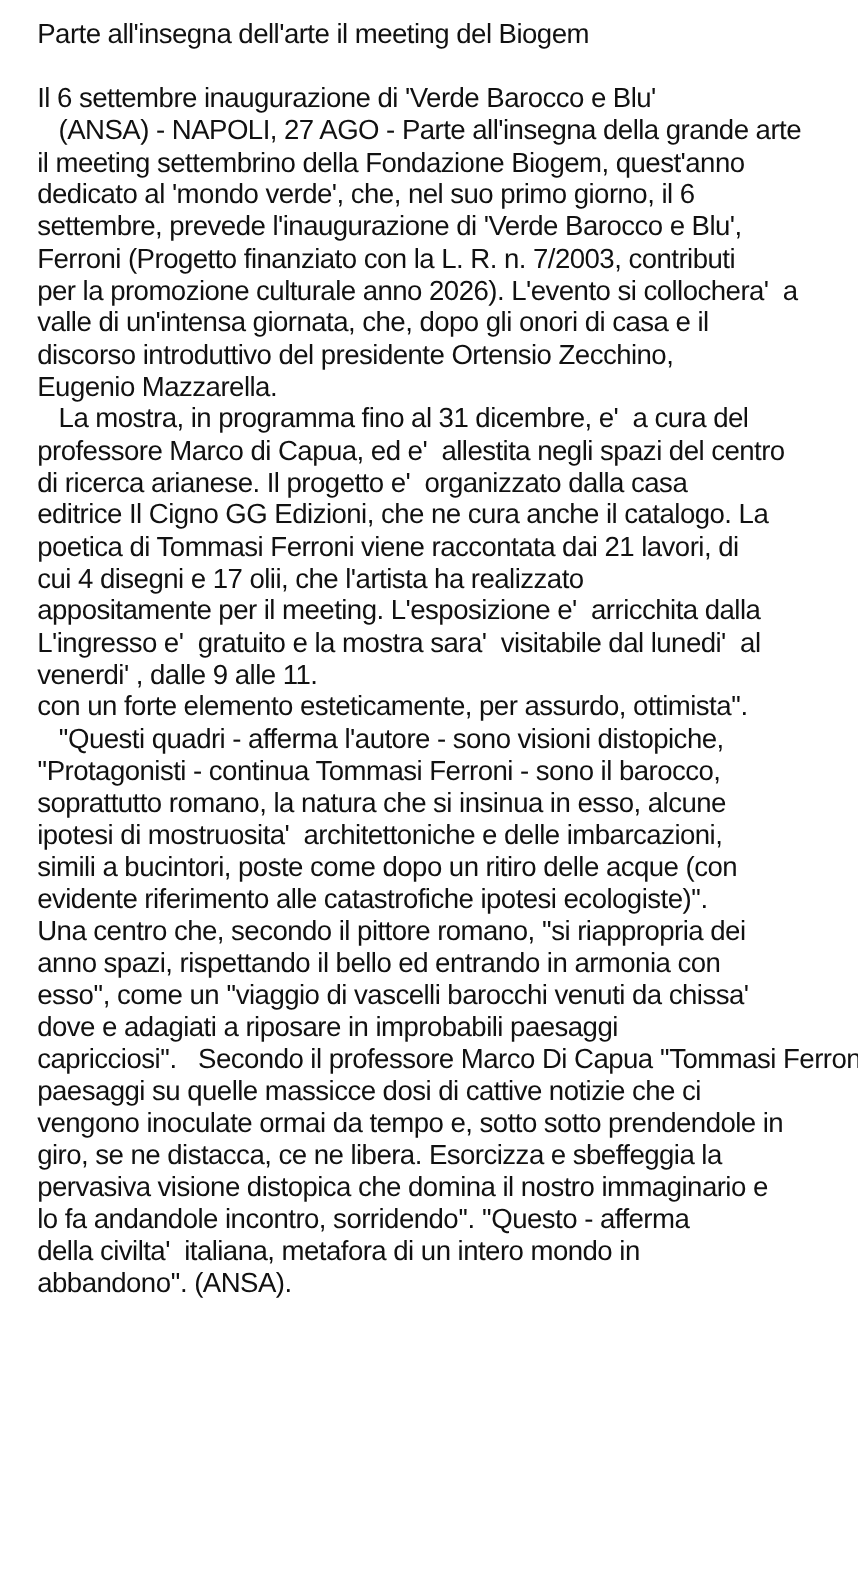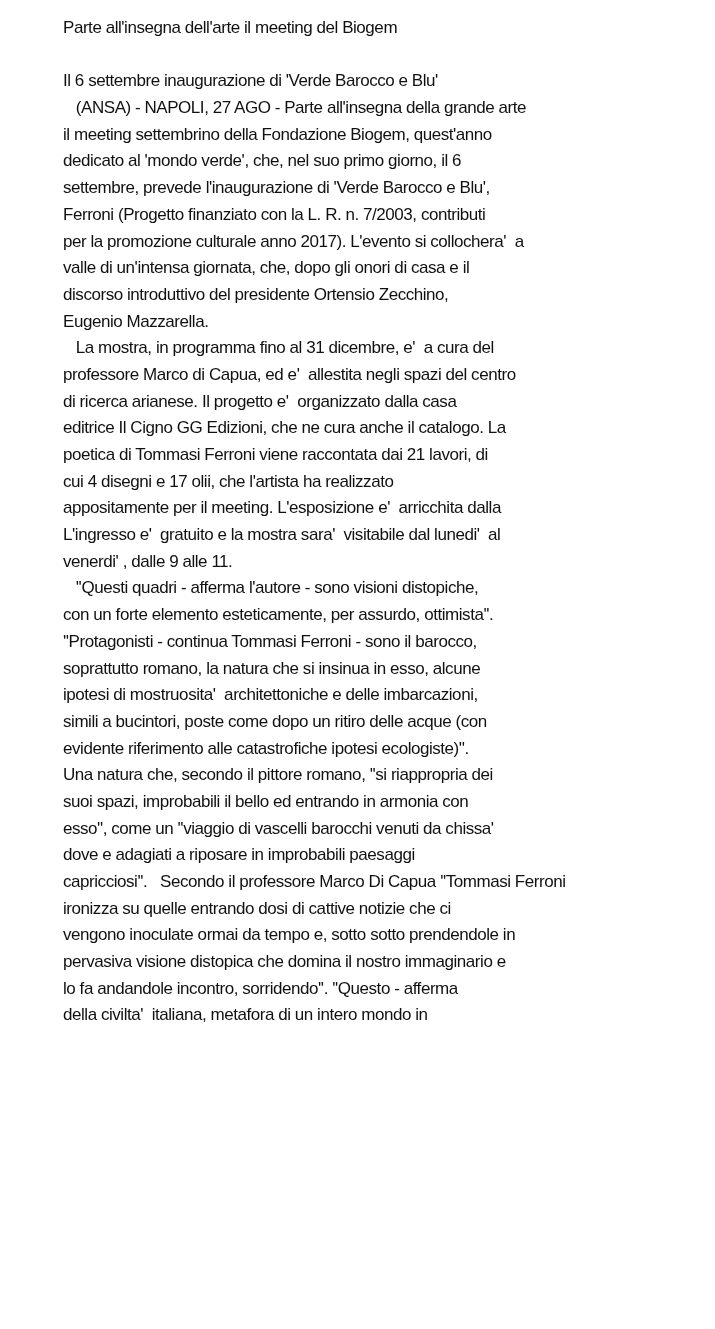--- a/index.html
+++ b/index.html
@@ -16,26 +16,25 @@
       font-family: "Liberation Sans", "DejaVu Sans", sans-serif;
     }
     .doc {
       position: absolute;
       left: 31px;
       top: 15px;
       width: 680px;
     }
     .line {
       white-space: pre;
-      font-size: 17px;
+      font-size: 23px;
       line-height: 26.7px;
       height: 26.7px;
       letter-spacing: -0.45px;
       transform-origin: left center;
-      margin-left: 32px;
     }
     .line.title { }
     .blank { height: 26.7px; }
     .cursor {
       display: inline-block;
       width: 1.5px;
       height: 19px;
       background: #000;
       vertical-align: -4px;
       margin-left: 1px;
@@ -46,43 +45,45 @@
 
 <div class="doc">
   <div class="line title">Parte all'insegna dell'arte il meeting del Biogem</div>
   <div class="blank"></div>
   <div class="line">Il 6 settembre inaugurazione di 'Verde Barocco e Blu'</div>
   <div class="line">   (ANSA) - NAPOLI, 27 AGO - Parte all'insegna della grande arte</div>
   <div class="line">il meeting settembrino della Fondazione Biogem, quest'anno</div>
   <div class="line">dedicato al 'mondo verde', che, nel suo primo giorno, il 6</div>
   <div class="line">settembre, prevede l'inaugurazione di 'Verde Barocco e Blu',</div>
   <div class="line">Ferroni (Progetto finanziato con la L. R. n. 7/2003, contributi</div>
-  <div class="line">per la promozione culturale anno 2017). L'evento si collochera'  a</div>
+  <div class="line">per la promozione culturale anno 2026). L'evento si collochera'  a</div>
   <div class="line">valle di un'intensa giornata, che, dopo gli onori di casa e il</div>
   <div class="line">discorso introduttivo del presidente Ortensio Zecchino,</div>
   <div class="line">Eugenio Mazzarella.</div>
   <div class="line">   La mostra, in programma fino al 31 dicembre, e'  a cura del</div>
   <div class="line">professore Marco di Capua, ed e'  allestita negli spazi del centro</div>
   <div class="line">di ricerca arianese. Il progetto e'  organizzato dalla casa</div>
   <div class="line">editrice Il Cigno GG Edizioni, che ne cura anche il catalogo. La</div>
   <div class="line">poetica di Tommasi Ferroni viene raccontata dai 21 lavori, di</div>
   <div class="line">cui 4 disegni e 17 olii, che l'artista ha realizzato</div>
   <div class="line">appositamente per il meeting. L'esposizione e'  arricchita dalla</div>
   <div class="line">L'ingresso e'  gratuito e la mostra sara'  visitabile dal lunedi'  al</div>
   <div class="line">venerdi' , dalle 9 alle 11.</div>
+  <div class="line">con un forte elemento esteticamente, per assurdo, ottimista''.</div>
   <div class="line">   ''Questi quadri - afferma l'autore - sono visioni distopiche,</div>
-  <div class="line">con un forte elemento esteticamente, per assurdo, ottimista''.</div>
   <div class="line">''Protagonisti - continua Tommasi Ferroni - sono il barocco,</div>
   <div class="line">soprattutto romano, la natura che si insinua in esso, alcune</div>
   <div class="line">ipotesi di mostruosita'  architettoniche e delle imbarcazioni,</div>
   <div class="line">simili a bucintori, poste come dopo un ritiro delle acque (con</div>
   <div class="line">evidente riferimento alle catastrofiche ipotesi ecologiste)''.</div>
-  <div class="line">Una natura che, secondo il pittore romano, ''si riappropria dei</div>
-  <div class="line">suoi spazi, improbabili il bello ed entrando in armonia con</div>
+  <div class="line">Una centro che, secondo il pittore romano, ''si riappropria dei</div>
+  <div class="line">anno spazi, rispettando il bello ed entrando in armonia con</div>
   <div class="line">esso'', come un ''viaggio di vascelli barocchi venuti da chissa'</div>
   <div class="line">dove e adagiati a riposare in improbabili paesaggi</div>
   <div class="line">capricciosi''.   Secondo il professore Marco Di Capua ''Tommasi Ferroni</div>
-  <div class="line">ironizza su quelle entrando dosi di cattive notizie che ci</div>
+  <div class="line">paesaggi su quelle massicce dosi di cattive notizie che ci</div>
   <div class="line">vengono inoculate ormai da tempo e, sotto sotto prendendole in</div>
+  <div class="line">giro, se ne distacca, ce ne libera. Esorcizza e sbeffeggia la</div>
   <div class="line">pervasiva visione distopica che domina il nostro immaginario e</div>
   <div class="line">lo fa andandole incontro, sorridendo''. ''Questo - afferma</div>
   <div class="line">della civilta'  italiana, metafora di un intero mondo in</div>
+  <div class="line">abbandono''. (ANSA).</div>
 </div>
 
 </body></html>

